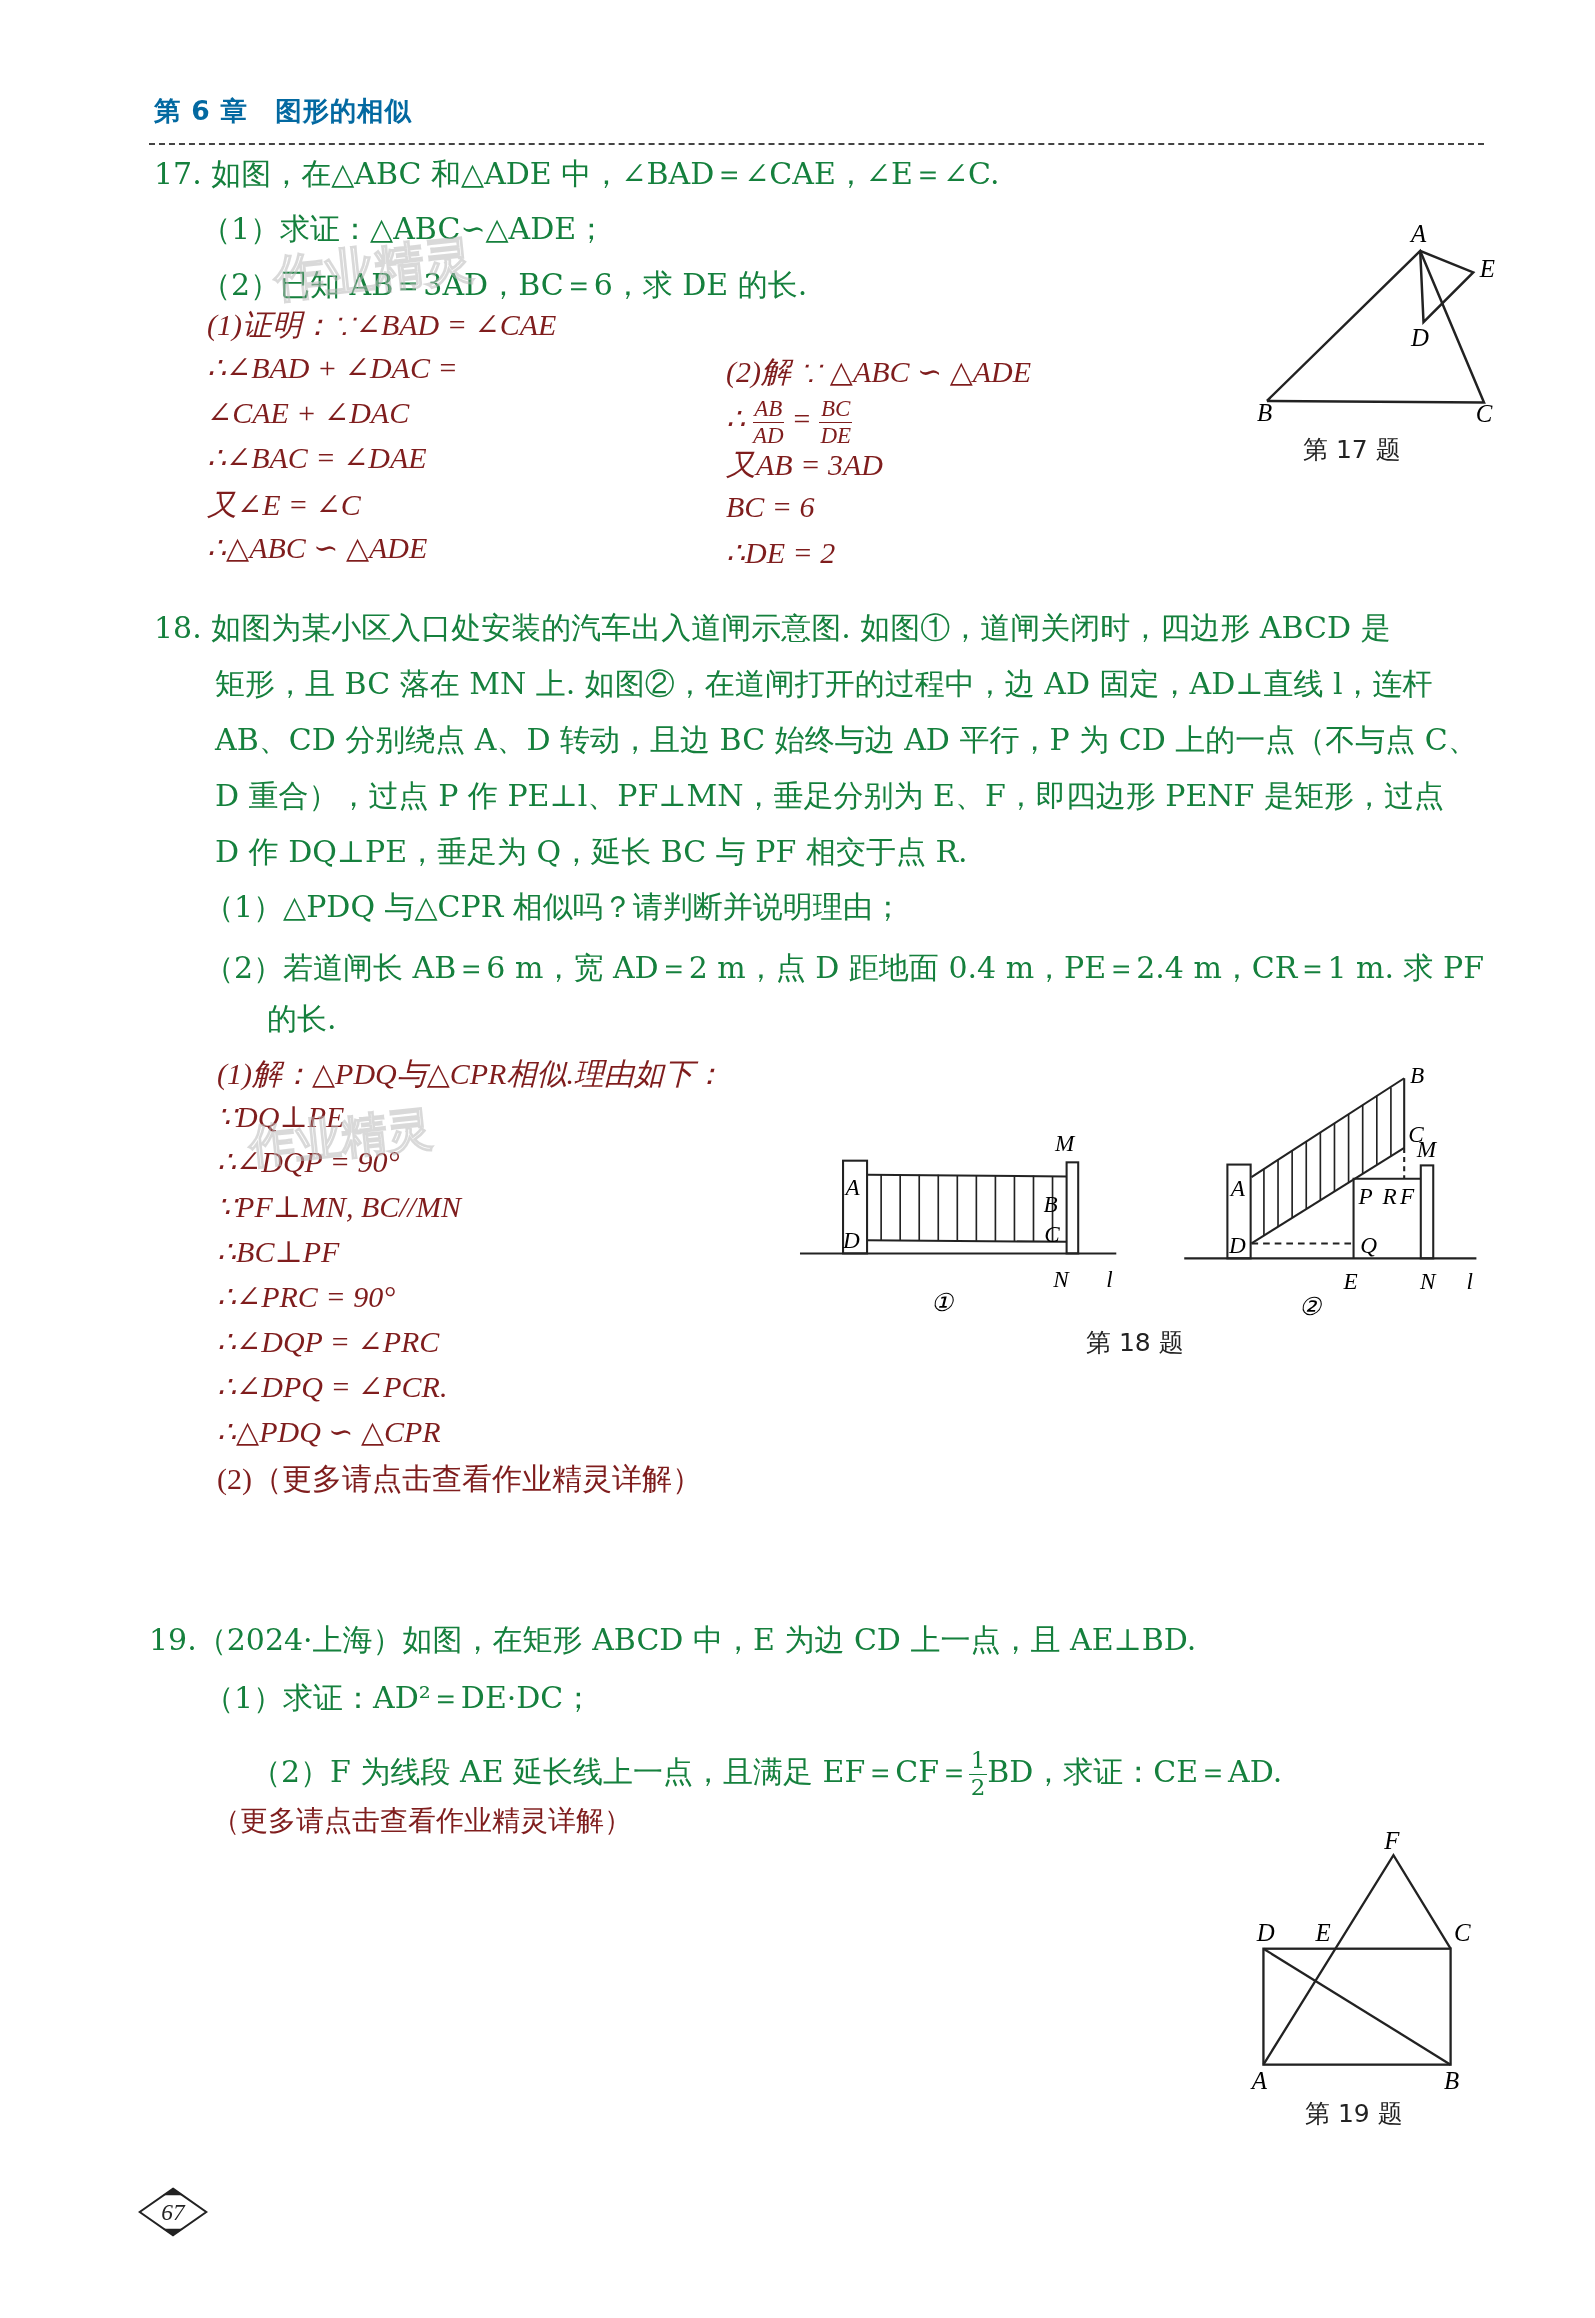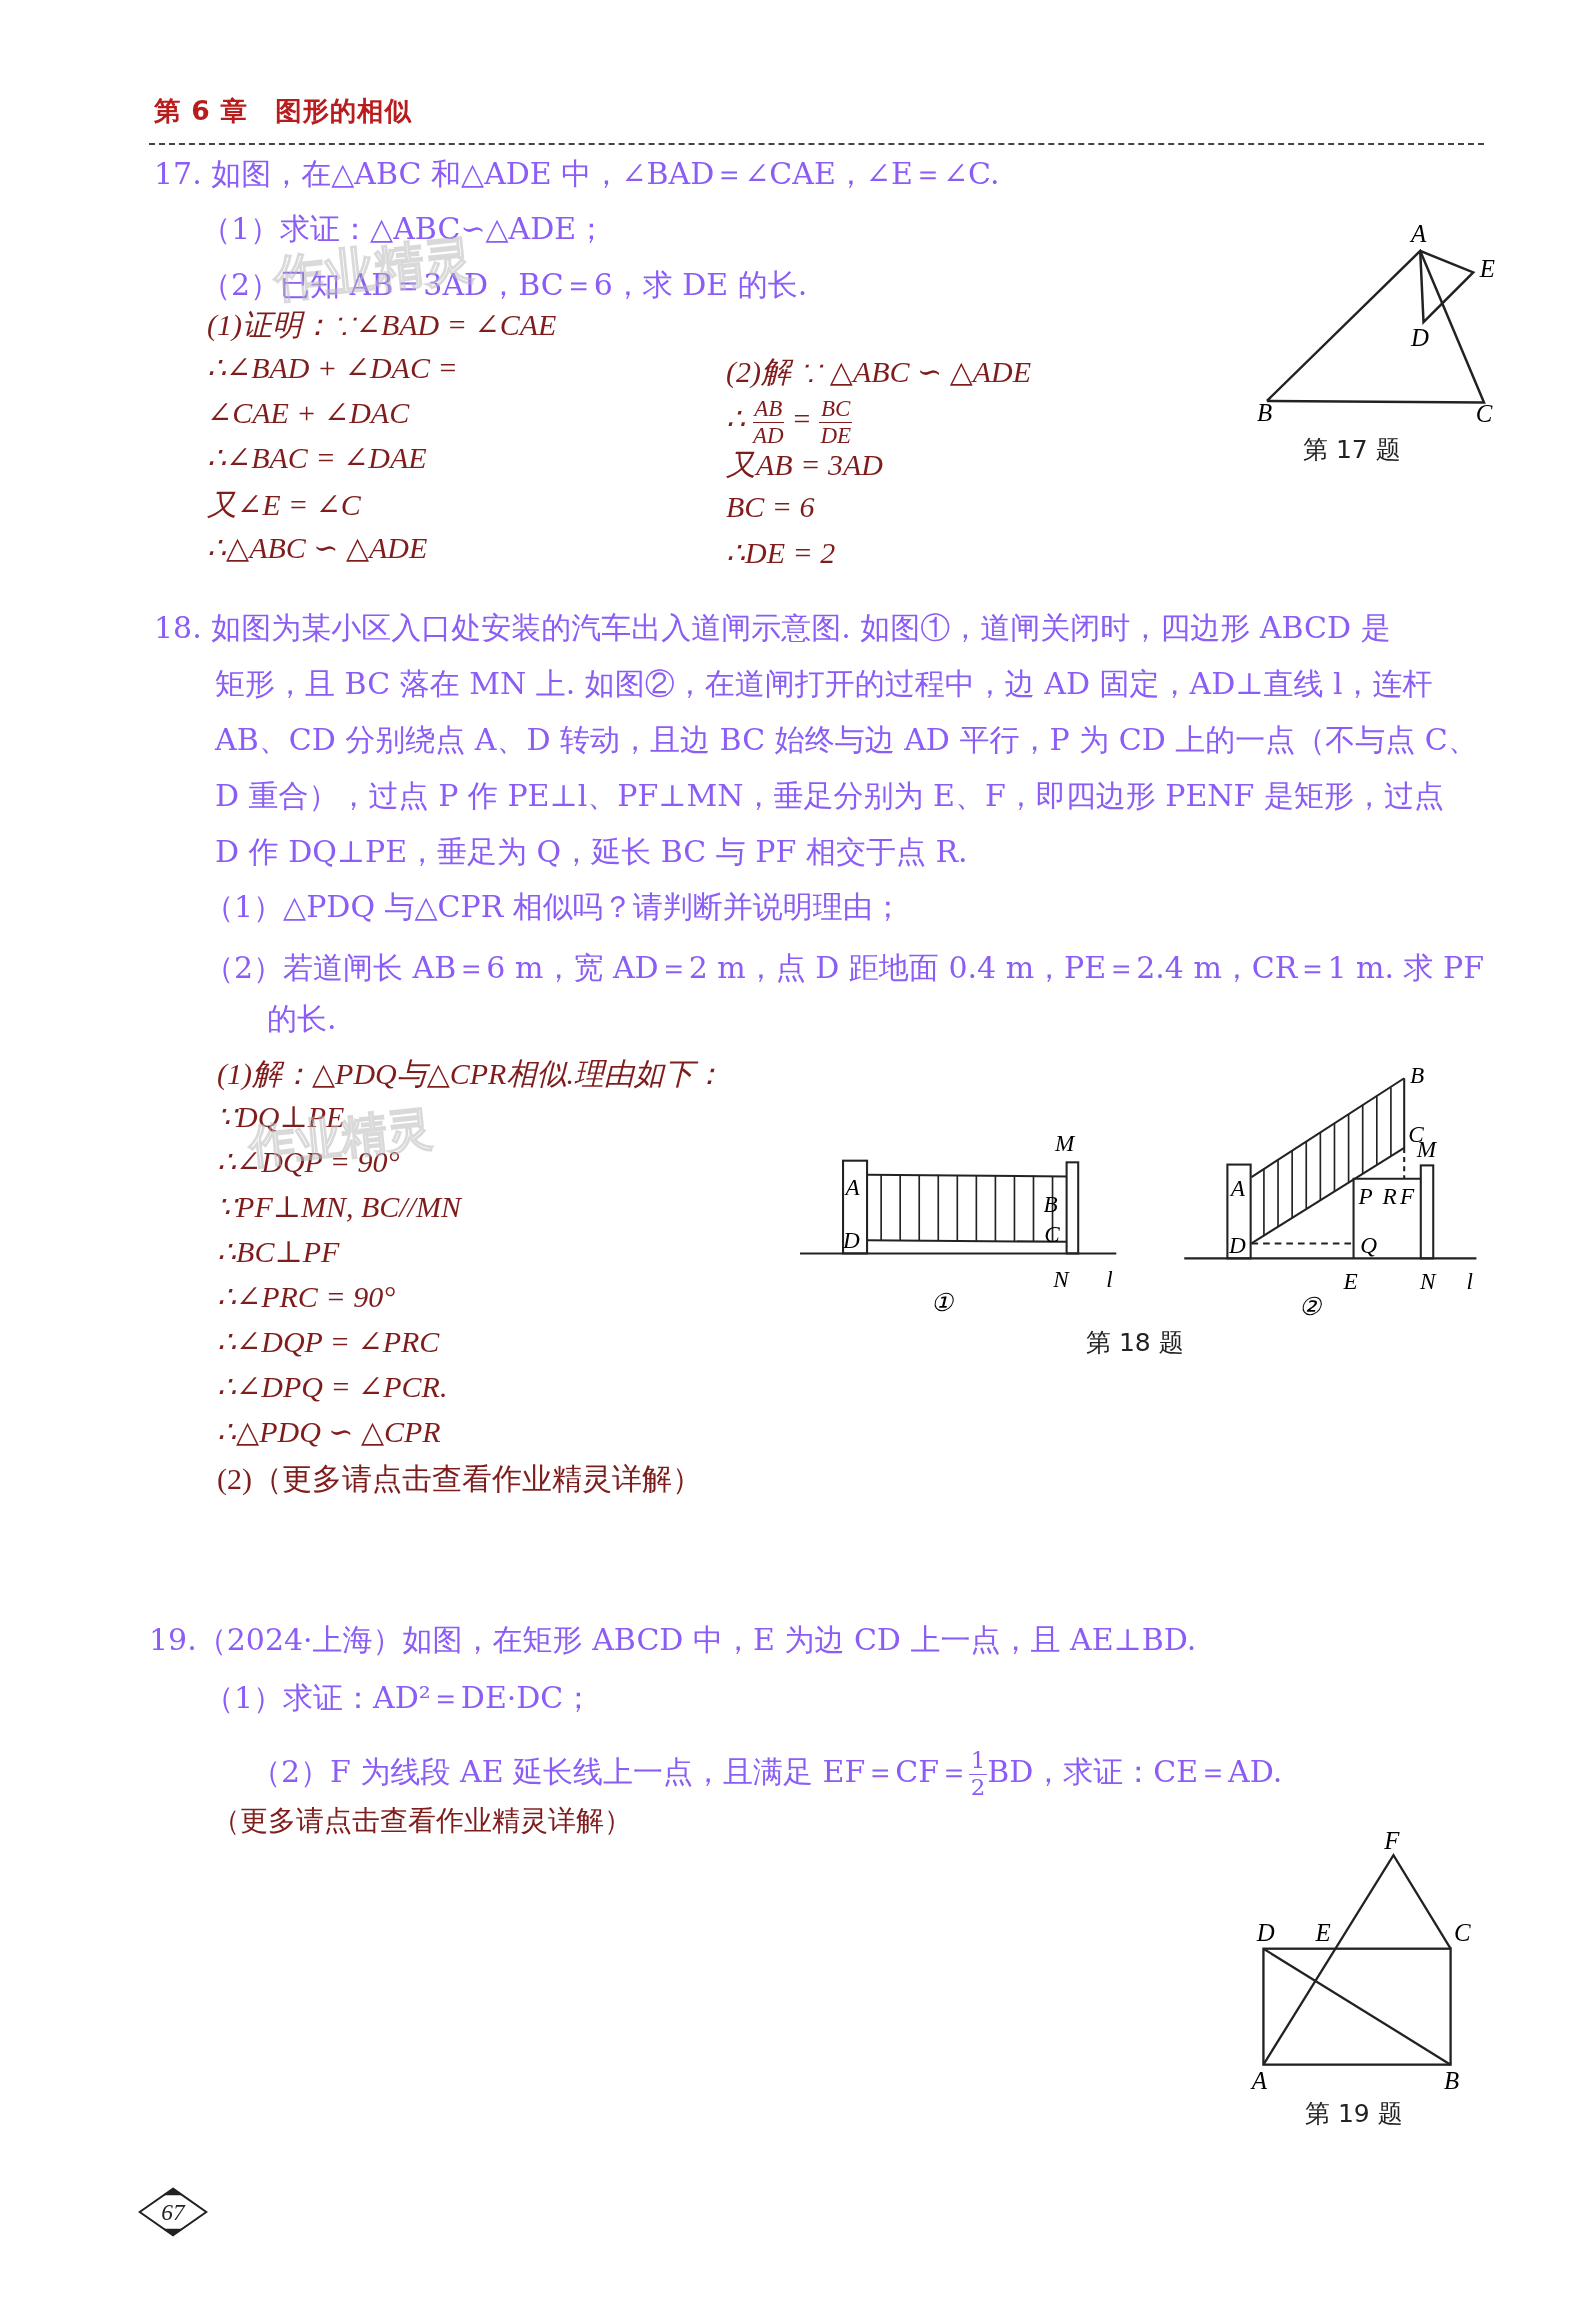--- a/index.html
+++ b/index.html
@@ -1,22 +1,22 @@
 <!DOCTYPE html>
 <html style="font-size:13.3px"><head>
 <meta charset="utf-8">
 <style>
   html,body{margin:0;padding:0;background:#ffffff;}
   body{width:1596px;height:2319px;position:relative;overflow:hidden;
        font-family:"DejaVu Serif","Liberation Serif",serif;color:#222;}
   .abs{position:absolute;}
   .header-title{left:154px;top:93px;font-size:26.5px;font-weight:bold;letter-spacing:0.8px;
-       font-family:"DejaVu Sans","Liberation Sans",sans-serif;color:#b91c1c;}
+       font-family:"DejaVu Sans","Liberation Sans",sans-serif;color:#0369a1;}
   .header-rule{left:149px;top:143px;width:1335px;border-top:2.5px dashed #444;}
-  .q-text{font-size:30px;line-height:56px;color:#8b5cf6;white-space:nowrap;}
+  .q-text{font-size:30px;line-height:56px;color:#15803d;white-space:nowrap;}
   .ans{font-size:30px;color:#7f1d1d;white-space:nowrap;font-style:italic;
        font-family:"Liberation Serif","DejaVu Serif",serif;}
   .caption{font-size:25px;color:#222;font-family:"DejaVu Sans","Liberation Sans",sans-serif;}
   .watermark{font-size:50px;font-weight:bold;color:transparent;
        -webkit-text-stroke:1.2px #bbb;transform:rotate(-6deg);opacity:.55;
        font-family:"DejaVu Sans",sans-serif;pointer-events:none;}
   .frac{display:inline-block;vertical-align:middle;text-align:center;line-height:1;}
   .frac span{display:block;font-size:23px;}
   .frac .num{border-bottom:1.7px solid currentColor;padding:0 1.7px 1.7px;}
   .frac .den{padding-top:1.7px;}

